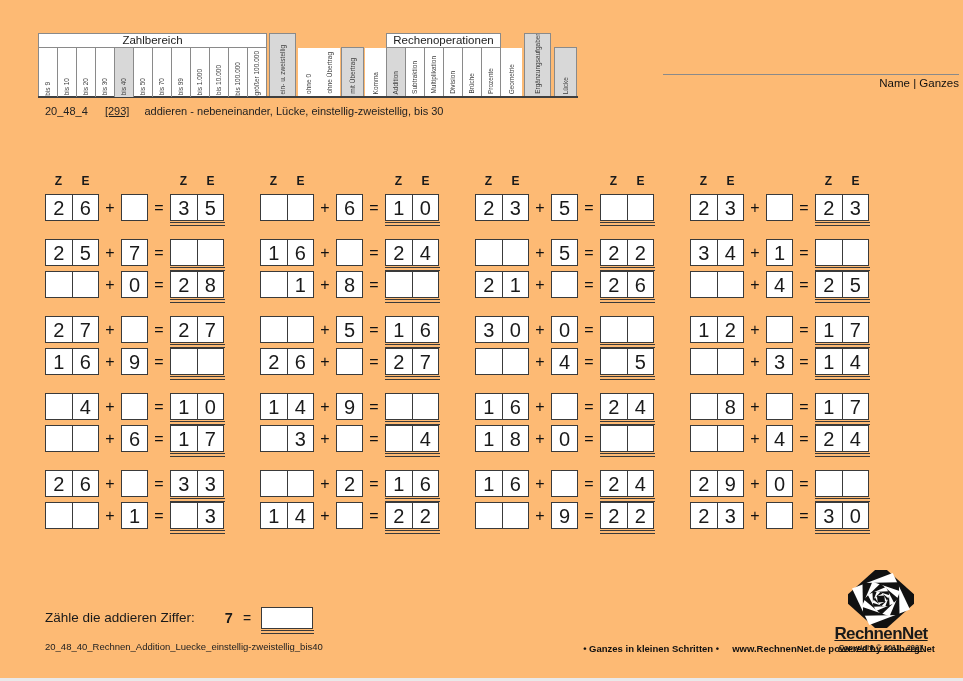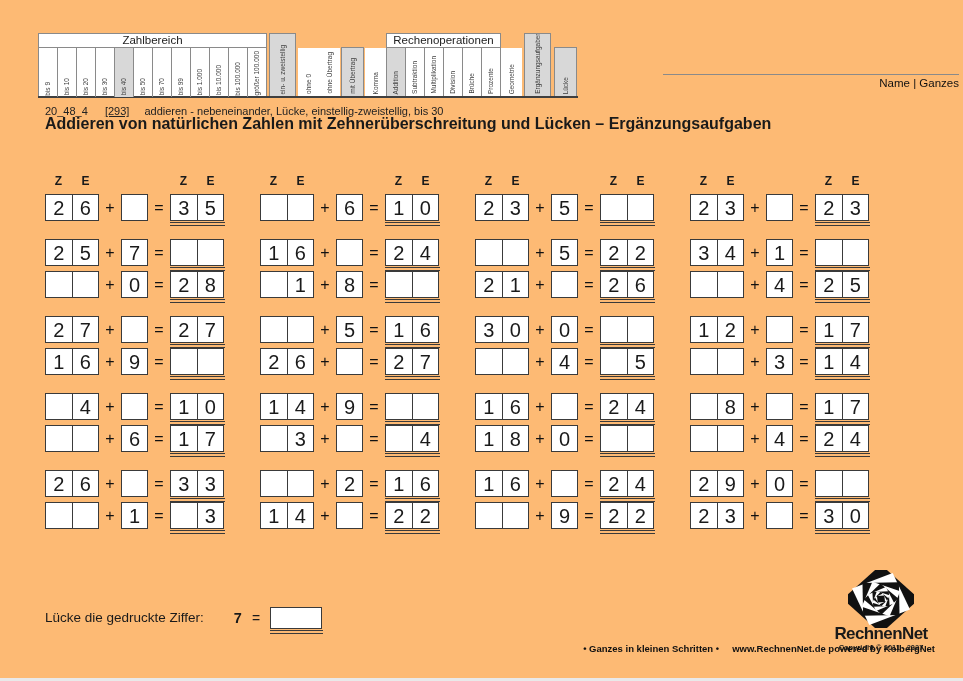--- a/index.html
+++ b/index.html
@@ -52,21 +52,21 @@
   
   .counttask { position:absolute; left:45px; top:604px; display:flex; align-items:center; font-size:13.5px; height:27px; }
   .ct-label { margin-right:30px; }
   .ct-digit { font-weight:bold; font-size:14.5px; margin-right:10px; }
   .ct-eq { font-size:14px; margin-right:10px; }
   .ct-box { width:52px; height:22px; border:1.5px solid #3a3a3a; box-sizing:border-box; position:relative; background:#fff; }
 
   .filename { position:absolute; left:45px; top:641px; font-size:9.5px; color:#222; }
 
   
-  .brand { position:absolute; right:24px; top:570px; width:116px; text-align:center; }
+  .brand { position:absolute; right:24px; top:570px; width:116px; text-align:center;text-decoration:underline; }
   .brand svg { display:block; margin:0 auto; }
   .brand-name { font-size:17px; font-weight:bold; letter-spacing:-0.6px; line-height:1; margin-top:-3px; }
   .brand-copy { font-size:7.5px; font-weight:bold; margin-top:1px; letter-spacing:0; }
   .sloganline { position:absolute; right:28px; top:643px; display:flex; gap:13px; font-size:9.5px; font-weight:bold; white-space:nowrap; color:#111; }
 </style>
 </head>
 <body>
 
 <div class="page">
 
@@ -165,21 +165,20 @@
     <div class="nd-line"></div>
     <div class="nd-text">Name | Ganzes</div>
   </div>
 
   <div class="codeline">
     <span class="cl-code">20_48_4</span>
     <span class="cl-ref">[293]</span>
     <span class="cl-desc">addieren - nebeneinander, Lücke, einstellig-zweistellig, bis 30</span>
   </div>
 
-  <h1 class="title">Addieren von natürlichen Zahlen mit Zehnerüberschreitung und Lücken – Ergänzungsaufgaben</h1>
 
   <div class="problems" id="problems">
       <div class="prow ze-row">
         <div class="prob ze-prob">
           <div class="ze-pair">
             <span>Z</span>
             <span>E</span>
           </div>
           <span class="ze-sp" style="width: 12px;"></span>
           <span class="ze-sp" style="width: 27px;"></span>
@@ -721,26 +720,27 @@
             <div class="box2 dbl">
               <div class="cell">3</div>
               <div class="cell">0</div>
             </div>
           </div>
         </div>
       </div>
     </div>
 
   <div class="counttask">
-    <span class="ct-label">Lücke die gedruckte Ziffer:</span>
+    <span class="ct-label">Zähle die addieren Ziffer:</span>
     <span class="ct-digit">7</span>
     <span class="ct-eq">=</span>
     <span class="ct-box dbl"></span>
   </div>
 
+  <div class="filename">20_48_40_Rechnen_Addition_Luecke_einstellig-zweistellig_bis40</div>
 
   <div class="brand">
     <svg width="66" height="58" viewBox="-33 -29 66 58">
       <g>
         <rect x="-27" y="-27" width="54" height="54" transform="scale(1,0.9) rotate(45)" fill="#111"></rect>
         <rect x="-22.1" y="-22.1" width="44.2" height="44.2" transform="scale(1,0.9) rotate(67)" fill="#fff"></rect>
         <rect x="-18.2" y="-18.2" width="36.4" height="36.4" transform="scale(1,0.9) rotate(89)" fill="#111"></rect>
         <rect x="-14.9" y="-14.9" width="29.8" height="29.8" transform="scale(1,0.9) rotate(111)" fill="#fff"></rect>
         <rect x="-12.2" y="-12.2" width="24.4" height="24.4" transform="scale(1,0.9) rotate(133)" fill="#111"></rect>
         <rect x="-10" y="-10" width="20" height="20" transform="scale(1,0.9) rotate(155)" fill="#fff"></rect>

